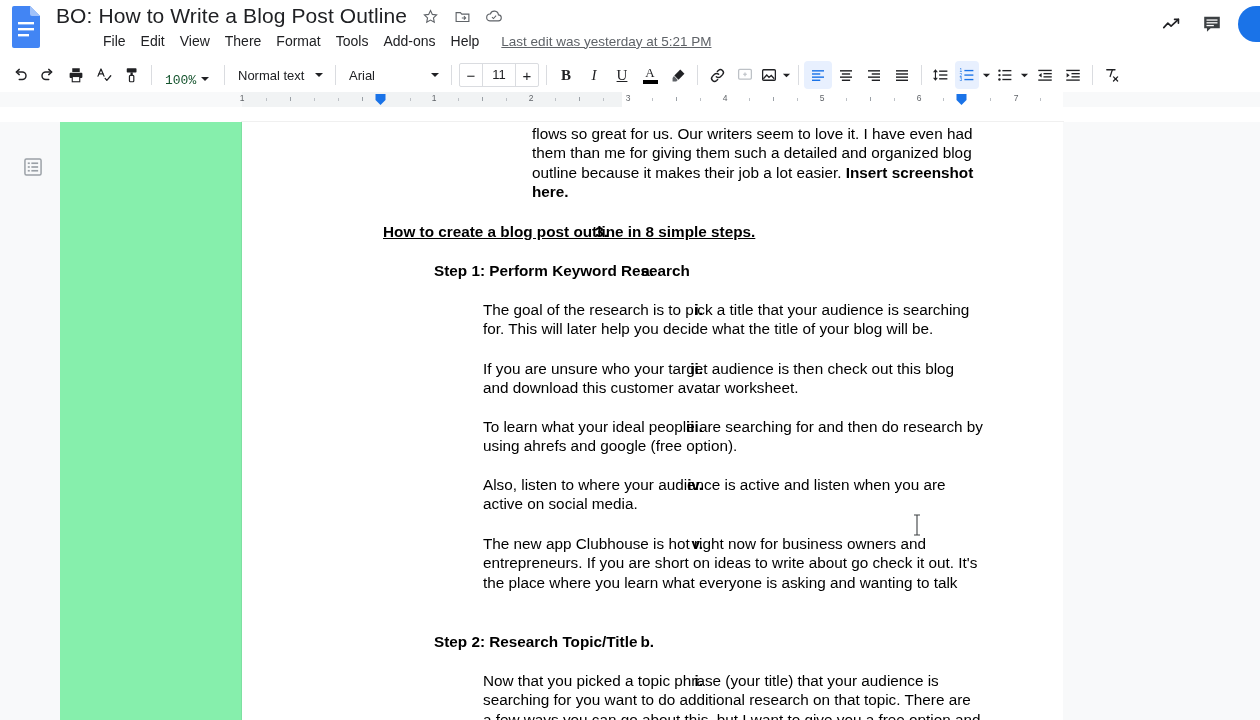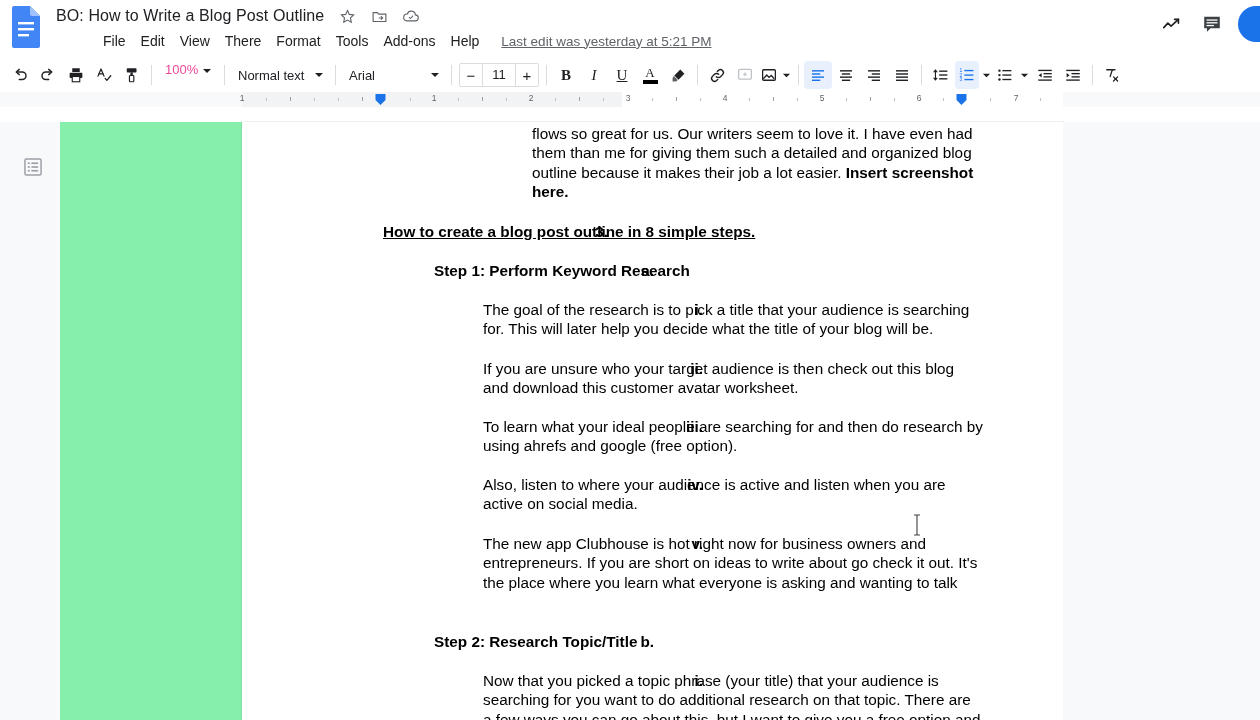--- a/index.html
+++ b/index.html
@@ -16,21 +16,21 @@
   .header { position:relative; height:92px; background:#ffffff; }
   .doc-logo {
     position:absolute; left:8px; top:4px; width:36px; height:46px;
   }
   .doc-logo svg { display:block; }
 
   .title-row {
     position:absolute; left:52px; top:2px; display:flex; align-items:center; gap:0;
   }
   .doc-title {
-    font-size:16px; color:#202124; letter-spacing:0.1px;
+    font-size:21px; color:#202124; letter-spacing:0.1px;
     padding:1px 4px; white-space:nowrap; line-height:26px;text-align:center;
   }
   .title-icon {
     width:26px; height:26px; margin-left:6px;
     display:flex; align-items:center; justify-content:center;
     color:#5f6368; cursor:pointer;
   }
   .title-icon svg { display:block; }
 
   .menu-row {
@@ -64,22 +64,22 @@
     display:flex; align-items:center; padding-left:6px; background:#fff;
   }
   .tb-btn {
     width:28px; height:28px; display:flex; align-items:center; justify-content:center;
     border-radius:4px; cursor:pointer; color:#202124; flex:none;
   }
   .tb-btn.active { background:#e8f0fe; color:#1a73e8; }
   .tb-sep { width:1px; height:20px; background:#dadce0; margin:0 5px; flex:none; }
 
   .tb-zoom {
-    display:flex; align-items:flex-start; height:26px; padding:0 2px 0 8px;
-    border-radius:4px; cursor:pointer; font-size:13px; color:#ec4899; flex:none;
+    display:flex; align-items:flex-end; height:26px; padding:0 2px 0 8px;
+    border-radius:4px; cursor:pointer; font-size:13px; color:#14532d; flex:none;font-family:Liberation Mono, monospace;
   }
   .tb-select {
     display:flex; align-items:center; justify-content:space-between;
     height:26px; border-radius:4px; cursor:pointer; font-size:13px;
     color:#202124; padding:0 2px 0 8px; flex:none;
   }
   .caret { width:18px; height:18px; display:flex; align-items:center; justify-content:center; }
   .caret svg { display:block; }
 
   .fontsize-wrap {

